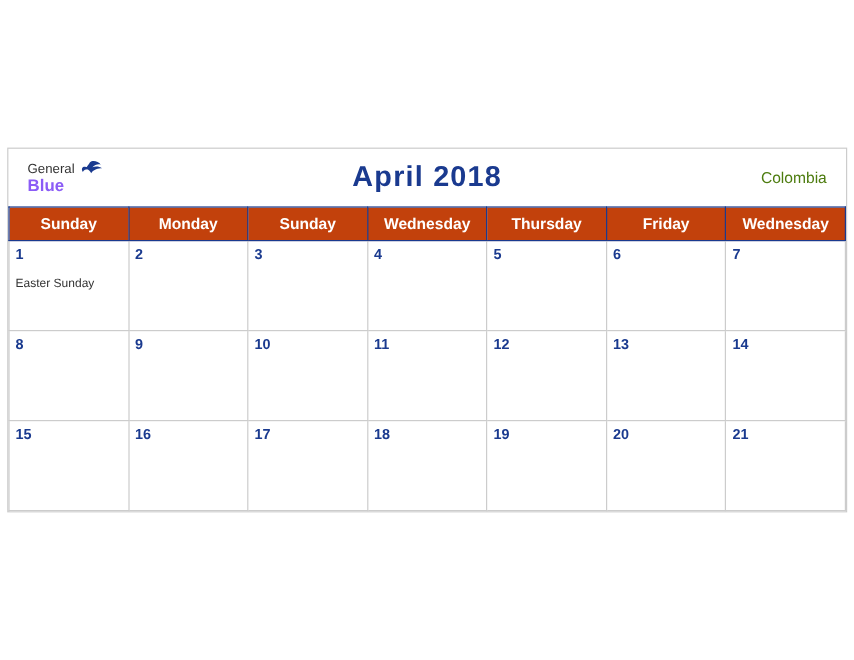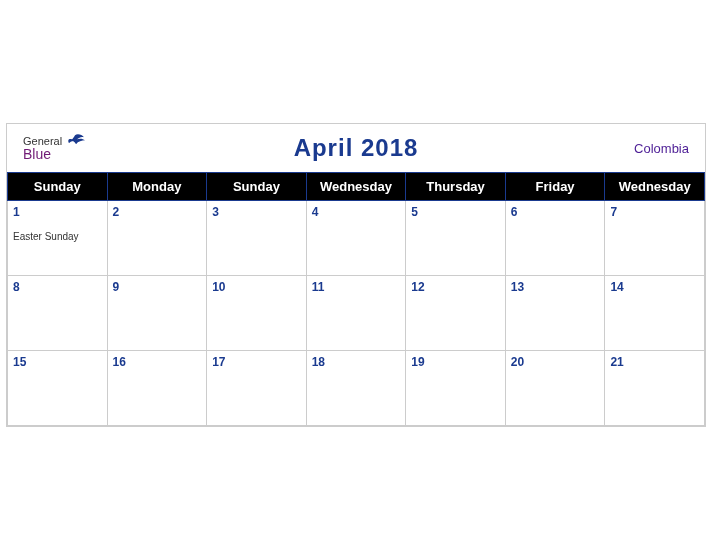--- a/index.html
+++ b/index.html
@@ -38,28 +38,28 @@
       color: #1a3a8f;
       font-weight: bold;
       letter-spacing: 1px;
     }
     .country-label {
       position: absolute;
       right: 16px;
       top: 50%;
       transform: translateY(-50%);
       font-size: 13px;
-      color: #4c1d95;
+      color: #4d7c0f;
     }
     .calendar-grid {
       width: 100%;
       border-collapse: collapse;
     }
     .calendar-grid th {
-      background-color: #000000;
+      background-color: #c2410c;
       color: #fff;
       text-align: center;
       padding: 6px 0;
       font-size: 13px;
       font-weight: bold;
       border: 1px solid #1a3a8f;
     }
     .calendar-grid td {
       border: 1px solid #ccc;
       vertical-align: top;
@@ -109,21 +109,21 @@
       <div class="logo-combined">
         <div class="logo-row">
           <span style="font-size:11px;color:#333;">
             General
           </span>
           <svg class="bird-svg" viewBox="0 0 22 16" xmlns="http://www.w3.org/2000/svg">
             <path d="M11 2 C13 0, 18 1, 20 4 C18 3, 15 4, 13 6 C15 5, 19 5, 21 7 C18 7, 14 8, 12 11 C11 9, 9 7, 7 8 C8 6, 10 4, 11 2Z" fill="#1a3a8f"></path>
             <path d="M5 6 C7 5, 10 6, 11 8 C9 7, 6 8, 5 10 C4 8, 4 7, 5 6Z" fill="#1a3a8f"></path>
           </svg>
         </div>
-        <span style="font-size:14px;color:#701a75;font-weight:normal;margin-top:-2px;">Blue</span>
+        <span style="font-size:14px;color:#8b5cf6;font-weight:bold;margin-top:-2px;">Blue</span>
       </div>
     </div>
 
     <h1 class="calendar-title">April 2018</h1>
 
     <div class="country-label">Colombia</div>
   </div>
 
   <table class="calendar-grid">
     <thead>

